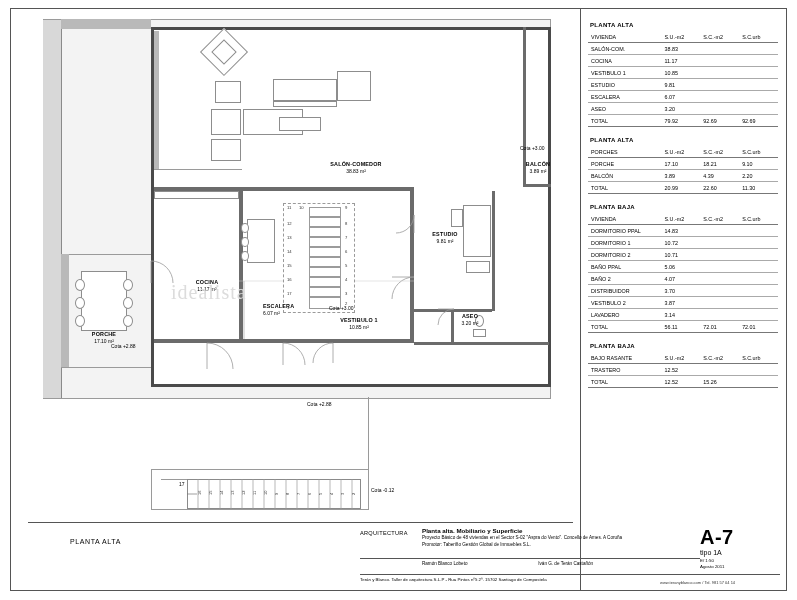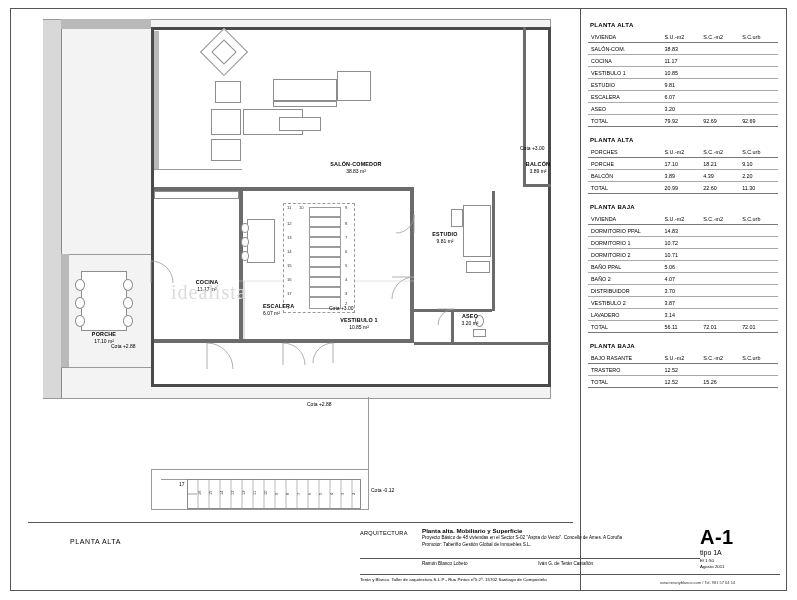--- a/index.html
+++ b/index.html
@@ -664,21 +664,21 @@
       <span style="width:115px;">Ramón Blanco Lobeto</span>
       <span>Iván G. de Terán Castañón</span>
     </div>
     <div class="tb-foot">Terán y Blanco. Taller de arquitectura S.L.P  -   Rua Pintos nº5 2º. 15702  Santiago de Compostela</div>
   </div>
 
   <div class="hsep" style="left:360px;top:558px;width:340px;height:1px;"></div>
   <div class="hsep" style="left:360px;top:574px;width:420px;height:1px;"></div>
 
   <div class="code-block">
-    <div class="big">A-1</div>
+    <div class="big">A-7</div>
     <div class="sub">tipo 1A</div>
     <div class="esc">E/ 1:50</div>
     <div class="esc" style="margin-top:0;">Agosto 2011</div>
   </div>
 
   <div class="web">www.teranyblanco.com / Tel. 981 57 04 14</div>
 
 </div>
 
 </body></html>

